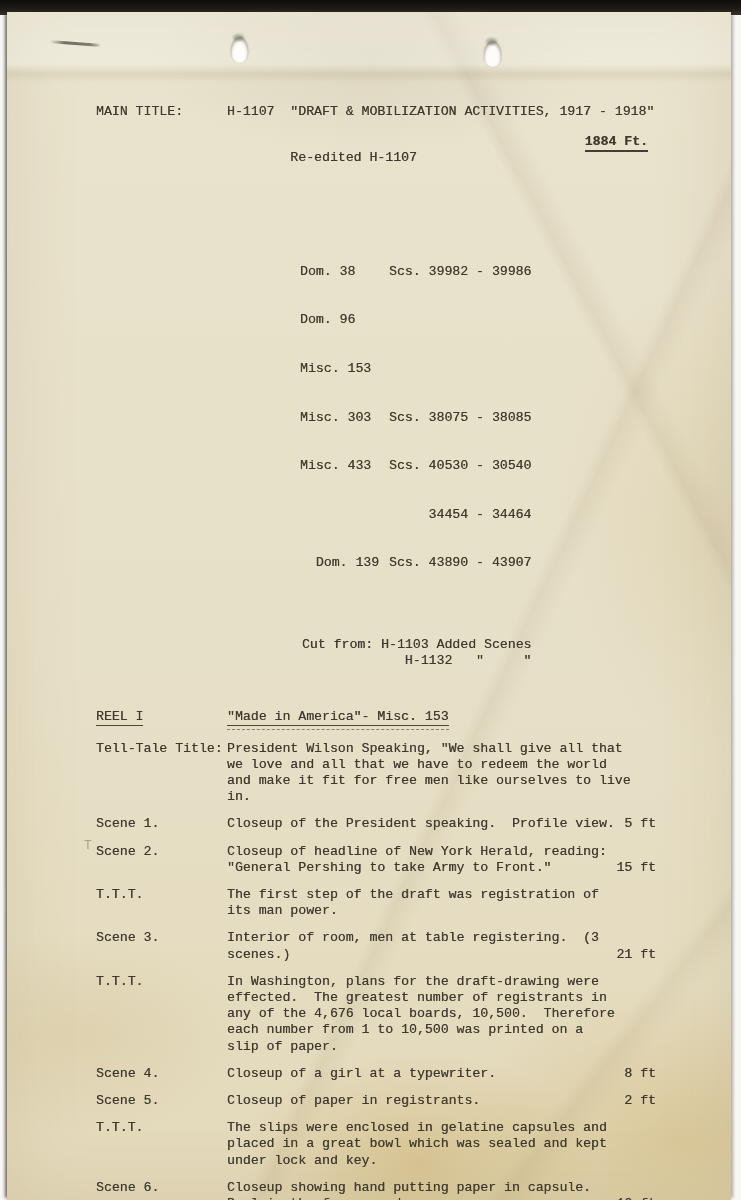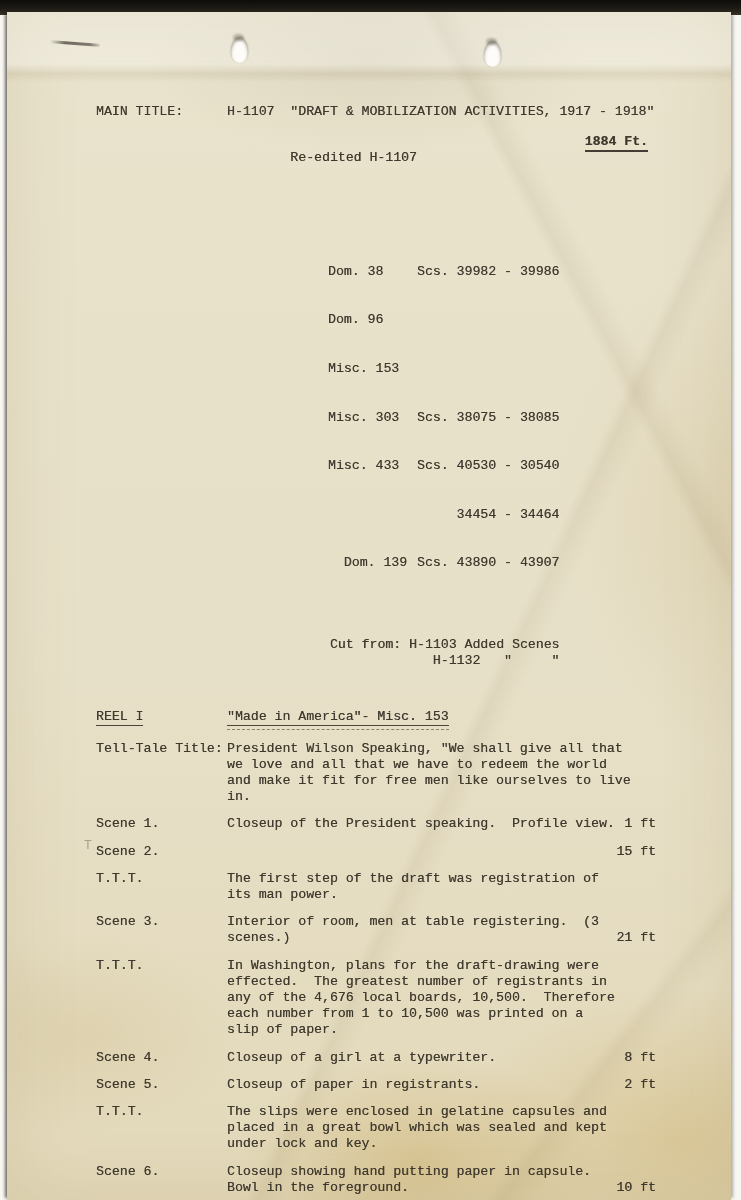--- a/index.html
+++ b/index.html
@@ -69,21 +69,21 @@
   .u-dash{position:relative;}
   .u-dash::after{
     content:"";position:absolute;left:0;right:0;bottom:-5px;
     border-bottom:1.5px dashed rgba(58,52,42,.55);
   }
   .reedit-row{margin-bottom:0;}
   .total-ft{position:absolute;right:8px;top:0;}
   .src-block{white-space:pre;}
   .src-rows{padding-left:73px;}
   .src-row{display:flex;}
-  .film{flex:0 0 89px;white-space:pre;margin-left:28px;}
+  .film{flex:0 0 89px;white-space:pre;}
   .scs{white-space:pre;}
   .cutfrom{white-space:pre;text-align:right;}
   .reel-row{margin-top:8px;margin-bottom:15px;}
 </style>
 </head>
 <body>
 
 <div class="top-band"></div>
 
 <div class="paper">
@@ -155,24 +155,26 @@
       <div class="lbl">Tell-Tale Title:</div>
       <div class="content">President Wilson Speaking, "We shall give all that
 we love and all that we have to redeem the world
 and make it fit for free men like ourselves to live
 in.</div>
       <div class="ft"></div>
     </div>
     <div class="row">
       <div class="lbl">Scene 1.</div>
       <div class="content">Closeup of the President speaking.  Profile view.</div>
-      <div class="ft">1 ft</div>
+      <div class="ft">5 ft</div>
     </div>
     <div class="row">
       <div class="lbl">Scene 2.</div>
+      <div class="content">Closeup of headline of New York Herald, reading:
+"General Pershing to take Army to Front."</div>
       <div class="ft">15 ft</div>
     </div>
     <div class="row">
       <div class="lbl">T.T.T.</div>
       <div class="content">The first step of the draft was registration of
 its man power.</div>
       <div class="ft"></div>
     </div>
     <div class="row">
       <div class="lbl">Scene 3.</div>

